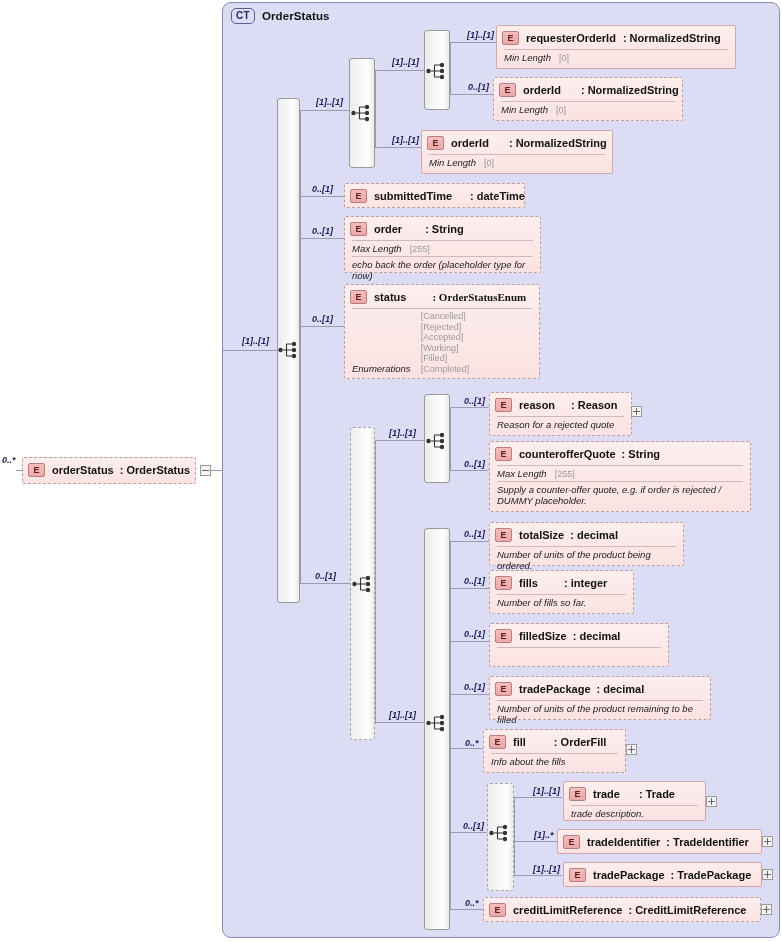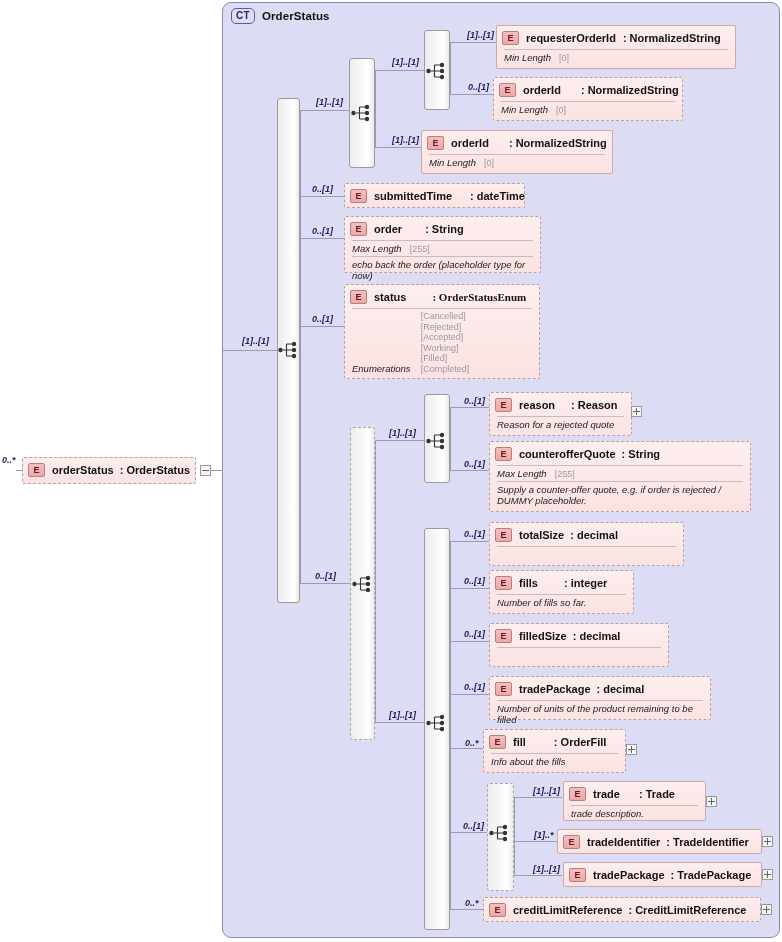--- a/index.html
+++ b/index.html
@@ -413,20 +413,21 @@
   <div class="card" style="left:464px; top:529px;">0..[1]</div>
   <div class="el optional" style="left:489px; top:522px; width:195px; height:44px;">
     <div class="el-head">
       <span class="e-badge">E</span>
       <span class="el-name">totalSize</span>
       <span class="el-type" style="margin-left:6px;">
         <span>:</span>&nbsp;<span>decimal</span>
       </span>
     </div>
     <div class="el-sep"></div>
+    <div class="doc-row">Number of units of the product being ordered.</div>
   </div>
 
   <div class="ln h" style="left:450px; top:588px; width:43px;"></div>
   <div class="card" style="left:464px; top:576px;">0..[1]</div>
   <div class="el optional" style="left:489px; top:570px; width:145px; height:44px;">
     <div class="el-head">
       <span class="e-badge">E</span>
       <span class="el-name">fills</span>
       <span class="el-type" style="margin-left:26px;">
         <span>:</span>&nbsp;<span>integer</span>

